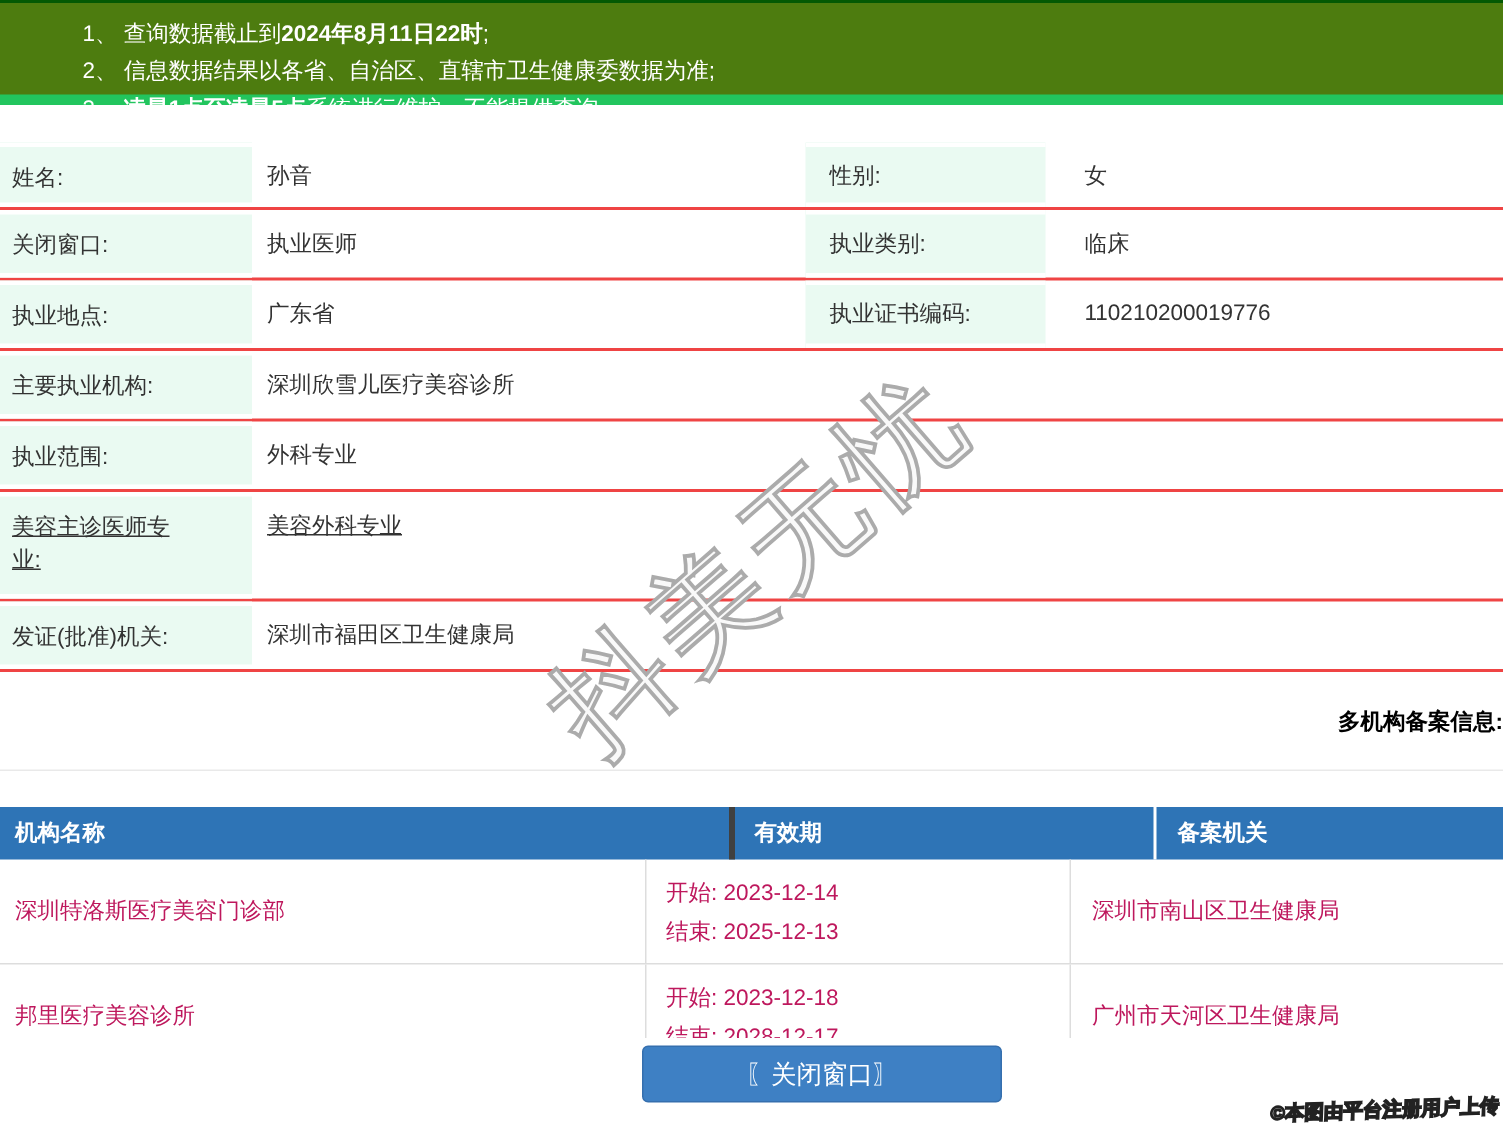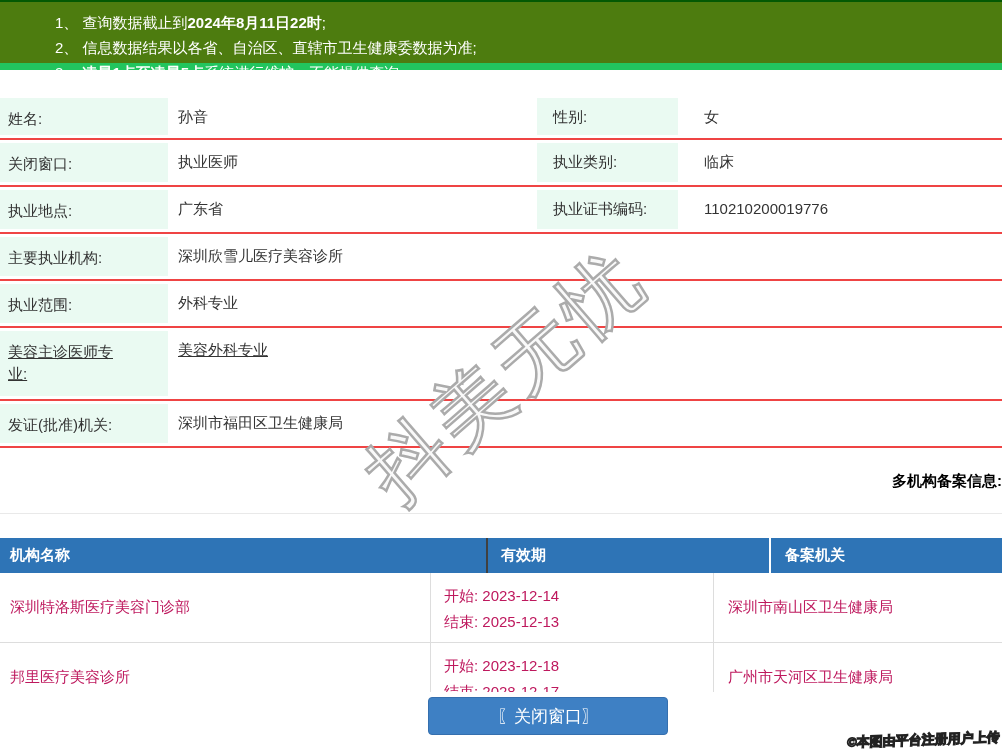--- a/index.html
+++ b/index.html
@@ -36,21 +36,21 @@
   .h73 { height:73px;text-decoration:underline; }
   .lbl {
     width:168px;
     background:#eafaf2;
     box-shadow: inset 0 3px 0 #fff, inset 0 -3px 0 #fff;
     padding:13px 50px 0 8px;
     line-height:22px;
   }
   .val1 { width:369px; padding:13px 0 0 10px; }
   .lbl2 {
-    width:141px;
+    width:160px;
     background:#eafaf2;
     box-shadow: inset 0 3px 0 #fff, inset 0 -3px 0 #fff;
     padding:13px 0 0 16px;
   }
   .val2 { flex:1; padding:13px 0 0 26px; }
   .valfull { flex:1; padding:13px 0 0 10px; }
 
   
   .section-title {
     margin-top:24px;
@@ -64,21 +64,21 @@
   .org-table { margin-top:24px; }
   .org-header {
     display:flex;
     height:35px;
     background:#2e74b6;
     color:#fff;
     font-weight:bold;
     font-size:15px;
   }
   .org-header .oc1 { width:486px; padding:8px 0 0 10px; }
-  .org-header .oc2 { width:283px; padding:8px 0 0 13px; border-left:2px solid #404040; }
+  .org-header .oc2 { width:283px; padding:8px 0 0 13px; border-left:4px solid #404040; }
   .org-header .oc3 { flex:1; padding:8px 0 0 14px; border-left:2px solid #fff; }
 
   .org-row {
     display:flex;
     height:70px;
     border-bottom:1px solid #ddd;
     font-size:15px;
     color:#be185d;
   }
   .org-row .oc1 { width:430px; display:flex; align-items:center; padding-left:10px; }

